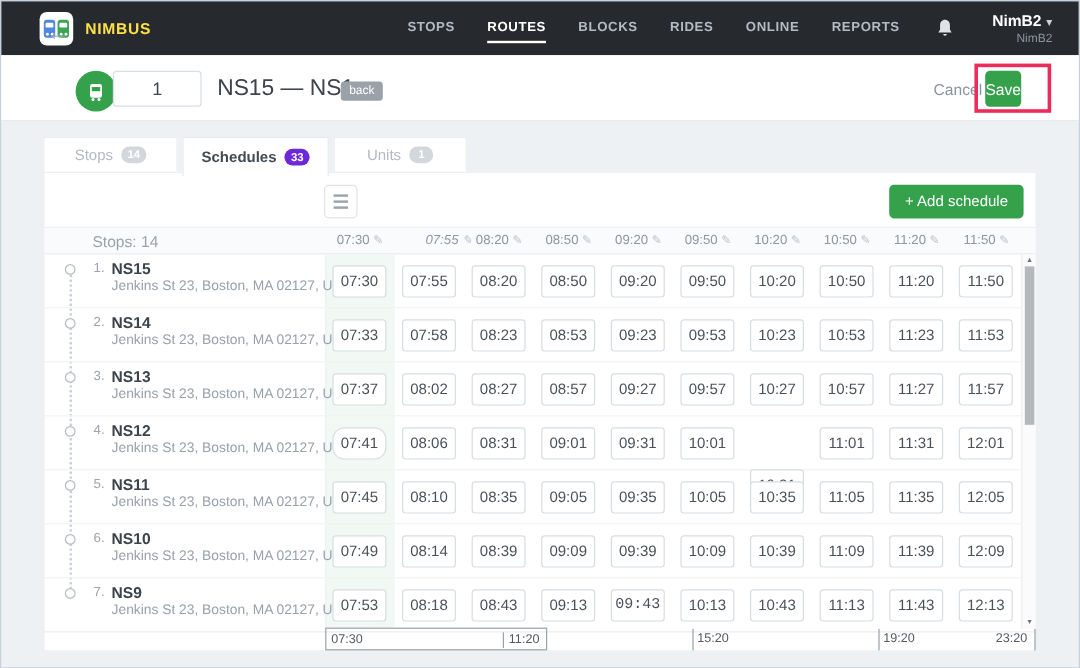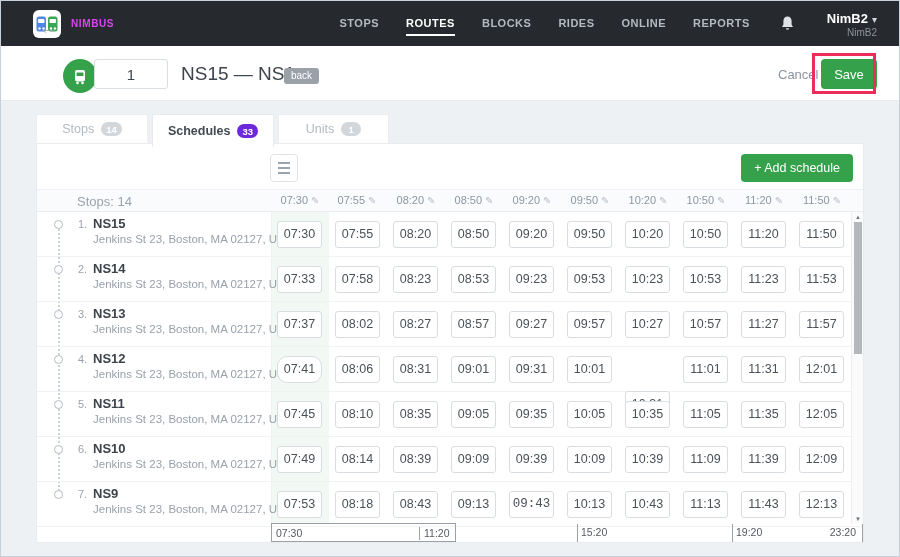--- a/index.html
+++ b/index.html
@@ -5,21 +5,21 @@
   * { margin:0; padding:0; box-sizing:border-box; }
   html,body { width:900px; height:557px; }
   body {
     position:relative; font-family:"Liberation Sans", sans-serif;
     background:#eef1f4; border:1px solid #c8d1d9; overflow:hidden;
   }
   
   .navbar { position:absolute; top:0; left:0; width:100%; height:45px; background:#26292d;
             display:flex; align-items:center; padding:0 22px 0 32px; }
   .logo { width:28px; height:28px; border-radius:6px; background:#fff; position:relative; flex:0 0 auto; }
-  .brand { color:#d946ef; font-size:10px; font-weight:bold; letter-spacing:.6px; margin-left:10px; }
+  .brand { color:#fde047; font-size:13px; font-weight:bold; letter-spacing:.6px; margin-left:10px; }
   .nav-items { display:flex; gap:27px; margin-left:auto; align-items:center; }
   .nav-item { color:#b4bac1; font-size:11px; font-weight:bold; letter-spacing:.5px; cursor:pointer;
               padding:6px 0 5px; border-bottom:2px solid transparent; }
   .nav-item.active { color:#fff; border-bottom-color:#fff; }
   .bell { margin-left:30px; display:flex; align-items:center; }
   .userbox { margin-left:32px; text-align:right; line-height:1.1; cursor:pointer; }
   .user-name { color:#fff; font-size:13px; font-weight:bold; }
   .user-caret { color:#cfd3d8; font-size:10px; margin-left:4px; }
   .user-sub { color:#8d939b; font-size:10px; margin-top:1px; }
   
@@ -28,21 +28,21 @@
   .back-arrow { position:absolute; left:38px; top:16px; font-size:19px; color:#9aa2ab; cursor:pointer; }
   .route-circle { position:absolute; left:62px; top:56px; width:34px; height:34px; border-radius:50%;
                   background:#35a24b; display:flex; align-items:center; justify-content:center; }
   .route-num-input { position:absolute; left:93px; top:58px; width:74px; height:30px;
                      border:1px solid #d9dee3; border-radius:3px; text-align:center; font-size:15px;
                      color:#3f474e; font-family:"Liberation Sans", sans-serif; background:#fff; }
   .route-title { position:absolute; left:180px; top:62px; font-size:19px; color:#3d444c; }
   .dir-badge { position:absolute; left:283px; top:67px; background:#9aa1a9; color:#fff; font-size:10px;
                padding:2px 7px 3px; border-radius:3px; }
   .cancel-link { position:absolute; left:777px; top:66px; font-size:13px; color:#8a94a0; cursor:pointer; }
-  .save-btn { position:absolute; left:820px; top:58px; width:56px; height:30px; background:#35a24b;
+  .save-btn { position:absolute; left:820px; top:58px; width:30px; height:30px; background:#35a24b;
               border:none; border-radius:4px; color:#fff; font-size:13px; cursor:pointer;
               font-family:"Liberation Sans", sans-serif; }
   .annotation-box { position:absolute; left:811px; top:52px; width:64px; height:41px;
                     border:3px solid #ec2d5c; pointer-events:none; z-index:5; }
   
   .tabs { position:absolute; left:35px; top:113px; display:flex; gap:4px; z-index:2; }
   .tab { height:29px; background:#fff; border:1px solid #ebedf0; border-bottom:none;
          display:flex; align-items:center; justify-content:center; gap:7px;
          font-size:12.5px; color:#b2bac2; cursor:pointer; }
   .tab.active { height:33px; color:#434a52; font-weight:bold; border-color:#e7eaee; }
@@ -185,21 +185,21 @@
         <i></i>
         <i></i>
     </div>
     <button class="add-btn">+ Add schedule</button>
   </div>
 
   <div class="thead">
     <div class="stops-count">Stops: 14</div>
     <div id="col-headers">
         <div class="col-h" style="left: 234px;"><span>07:30</span><span class="edit-ic">✎</span></div>
-        <div class="col-h" style="left: 291px;"><span>07:55</span><span class="edit-ic">✎</span></div>
+        <div class="col-h" style="left: 308px; font-style: italic;"><span>07:55</span><span class="edit-ic">✎</span></div>
         <div class="col-h" style="left: 350px;"><span>08:20</span><span class="edit-ic">✎</span></div>
         <div class="col-h" style="left: 408px;"><span>08:50</span><span class="edit-ic">✎</span></div>
         <div class="col-h" style="left: 466px;"><span>09:20</span><span class="edit-ic">✎</span></div>
         <div class="col-h" style="left: 524px;"><span>09:50</span><span class="edit-ic">✎</span></div>
         <div class="col-h" style="left: 582px;"><span>10:20</span><span class="edit-ic">✎</span></div>
         <div class="col-h" style="left: 640px;"><span>10:50</span><span class="edit-ic">✎</span></div>
         <div class="col-h" style="left: 698px;"><span>11:20</span><span class="edit-ic">✎</span></div>
         <div class="col-h" style="left: 756px;"><span>11:50</span><span class="edit-ic">✎</span></div>
       </div>
   </div>

